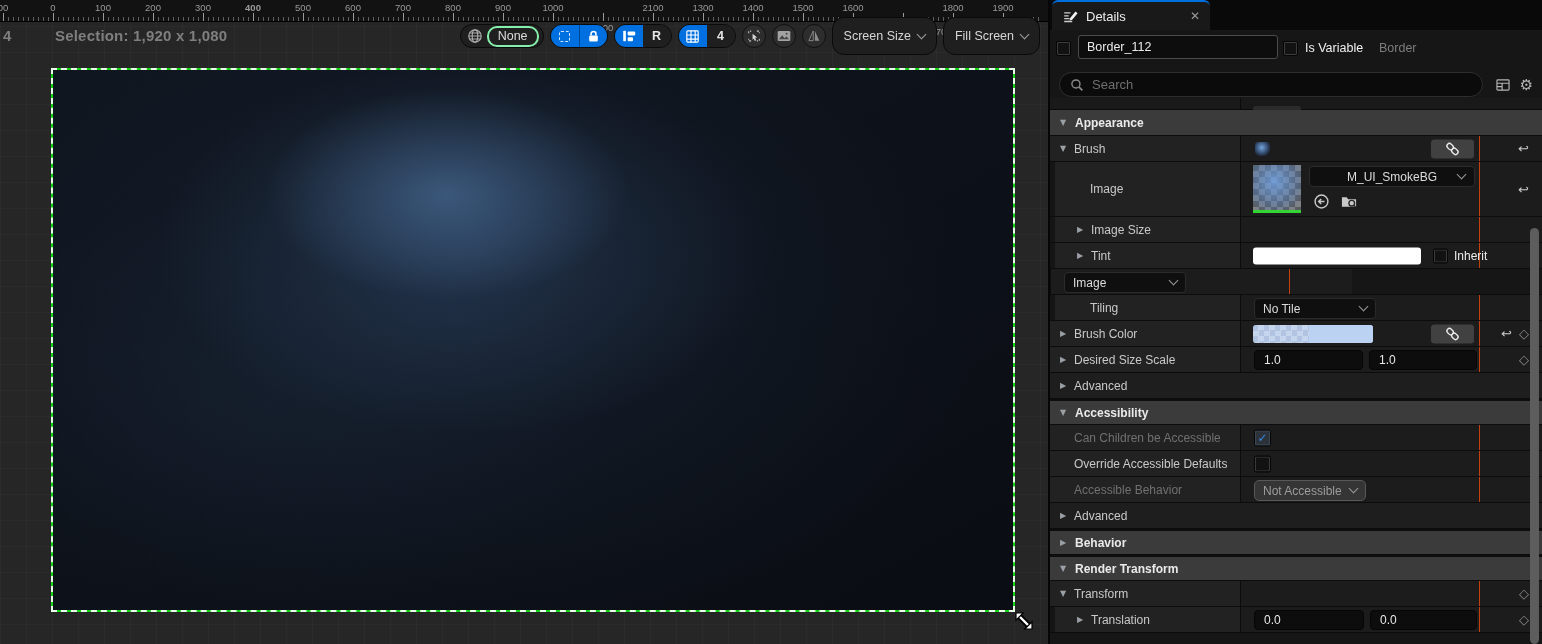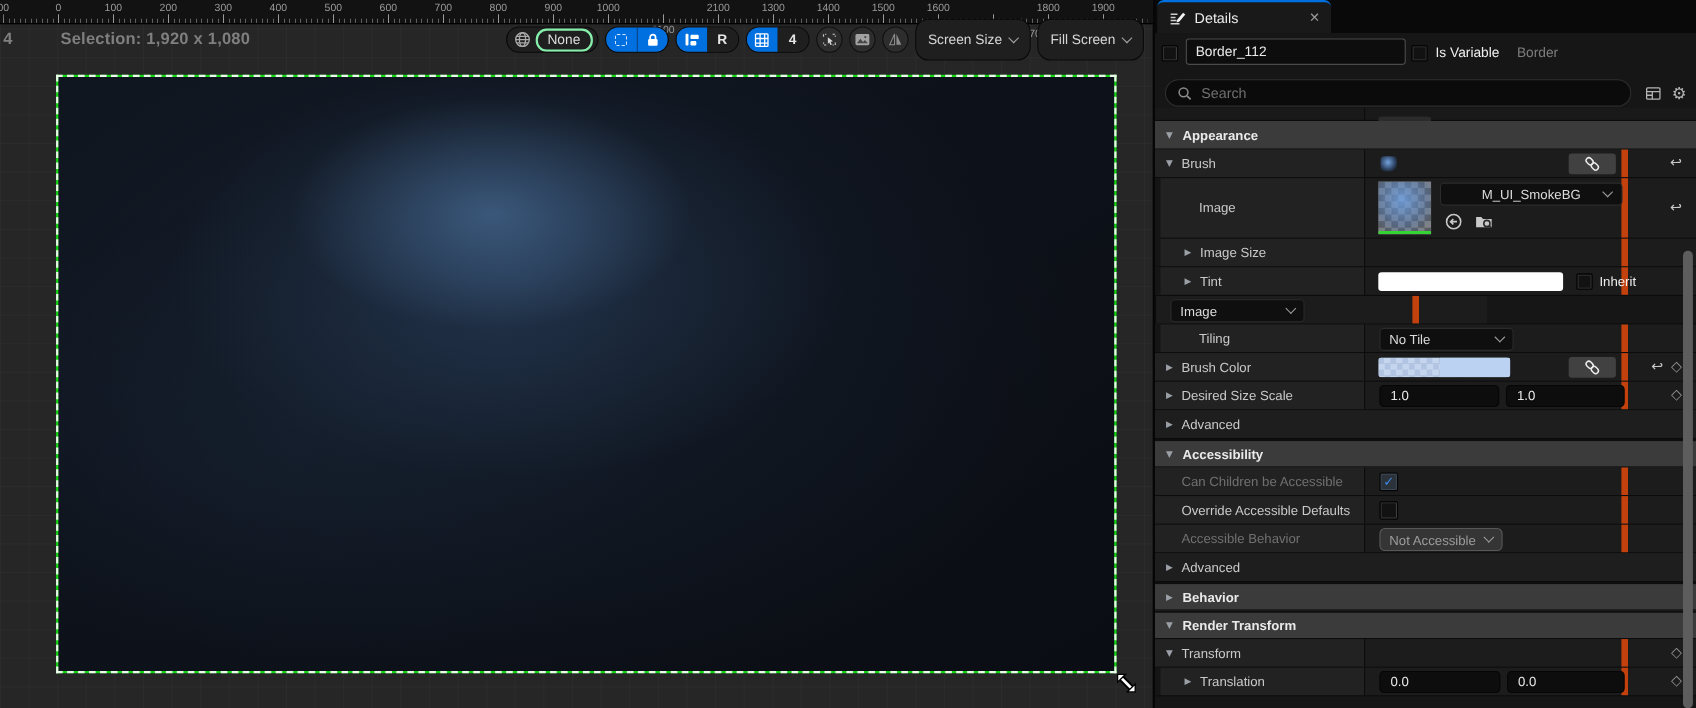--- a/index.html
+++ b/index.html
@@ -97,21 +97,21 @@
   #clip-row .sliver { position:absolute; left:203px; top:8px; width:48px; height:4px;
     background:#2b2b2b; border-radius:3px 3px 0 0; }
 
   
   #pgrid { position:absolute; left:0; top:110px; width:100%; }
   .row { position:relative; display:flex; height:26px; border-bottom:1px solid #0c0c0c; }
   .row.tall { height:55px; }
   .lbl { width:190px; background:#222222; display:flex; align-items:center;
     color:#c9c9c9; font-size:12px; position:relative; }
   .val { width:240px; background:#1c1c1c; border-left:1px solid #0c0c0c;
-    border-right:6px solid #c2410c; position:relative; }
+    border-right:1px solid #c2410c; position:relative; }
   .rst { width:62px; background:#1c1c1c; display:flex; align-items:center;
     justify-content:flex-end; gap:7px; padding-right:13px; }
   .hdr { display:flex; align-items:center; height:26px; background:#3b3b3b;
     border-bottom:1px solid #0c0c0c; color:#eaeaea; font-size:12px; font-weight:bold; gap:7px; padding-left:8px; }
   .hdr.gap { border-top:2px solid #0e0e0e; }
   .tri { font-size:8px; color:#9aa0a6; width:10px; text-align:center; flex:none; }
   .ind0 { padding-left:8px; gap:6px; }
   .ind1 { padding-left:25px; gap:6px; }
   .noexp0 { padding-left:24px; }
   .noexp1 { padding-left:40px; }
@@ -169,21 +169,21 @@
 
 <div id="viewport">
 
   <div id="ruler">
 
   <span class="rlabel" style="left: 3px;">00</span>
       <span class="rlabel" style="left: 53px;">0</span>
       <span class="rlabel" style="left: 103px;">100</span>
       <span class="rlabel" style="left: 153px;">200</span>
       <span class="rlabel" style="left: 203px;">300</span>
-      <span class="rlabel" style="left: 253px;">400</span>
+      <span class="rlabel" style="left: 253px; font-weight: bold;">400</span>
       <span class="rlabel" style="left: 303px;">500</span>
       <span class="rlabel" style="left: 353px;">600</span>
       <span class="rlabel" style="left: 403px;">700</span>
       <span class="rlabel" style="left: 453px;">800</span>
       <span class="rlabel" style="left: 503px;">900</span>
       <span class="rlabel" style="left: 553px;">1000</span>
       <span class="rlabel" style="left: 603px; margin-top: 20px;">1100</span>
       <span class="rlabel" style="left: 653px;">2100</span>
       <span class="rlabel" style="left: 703px;">1300</span>
       <span class="rlabel" style="left: 753px;">1400</span>

